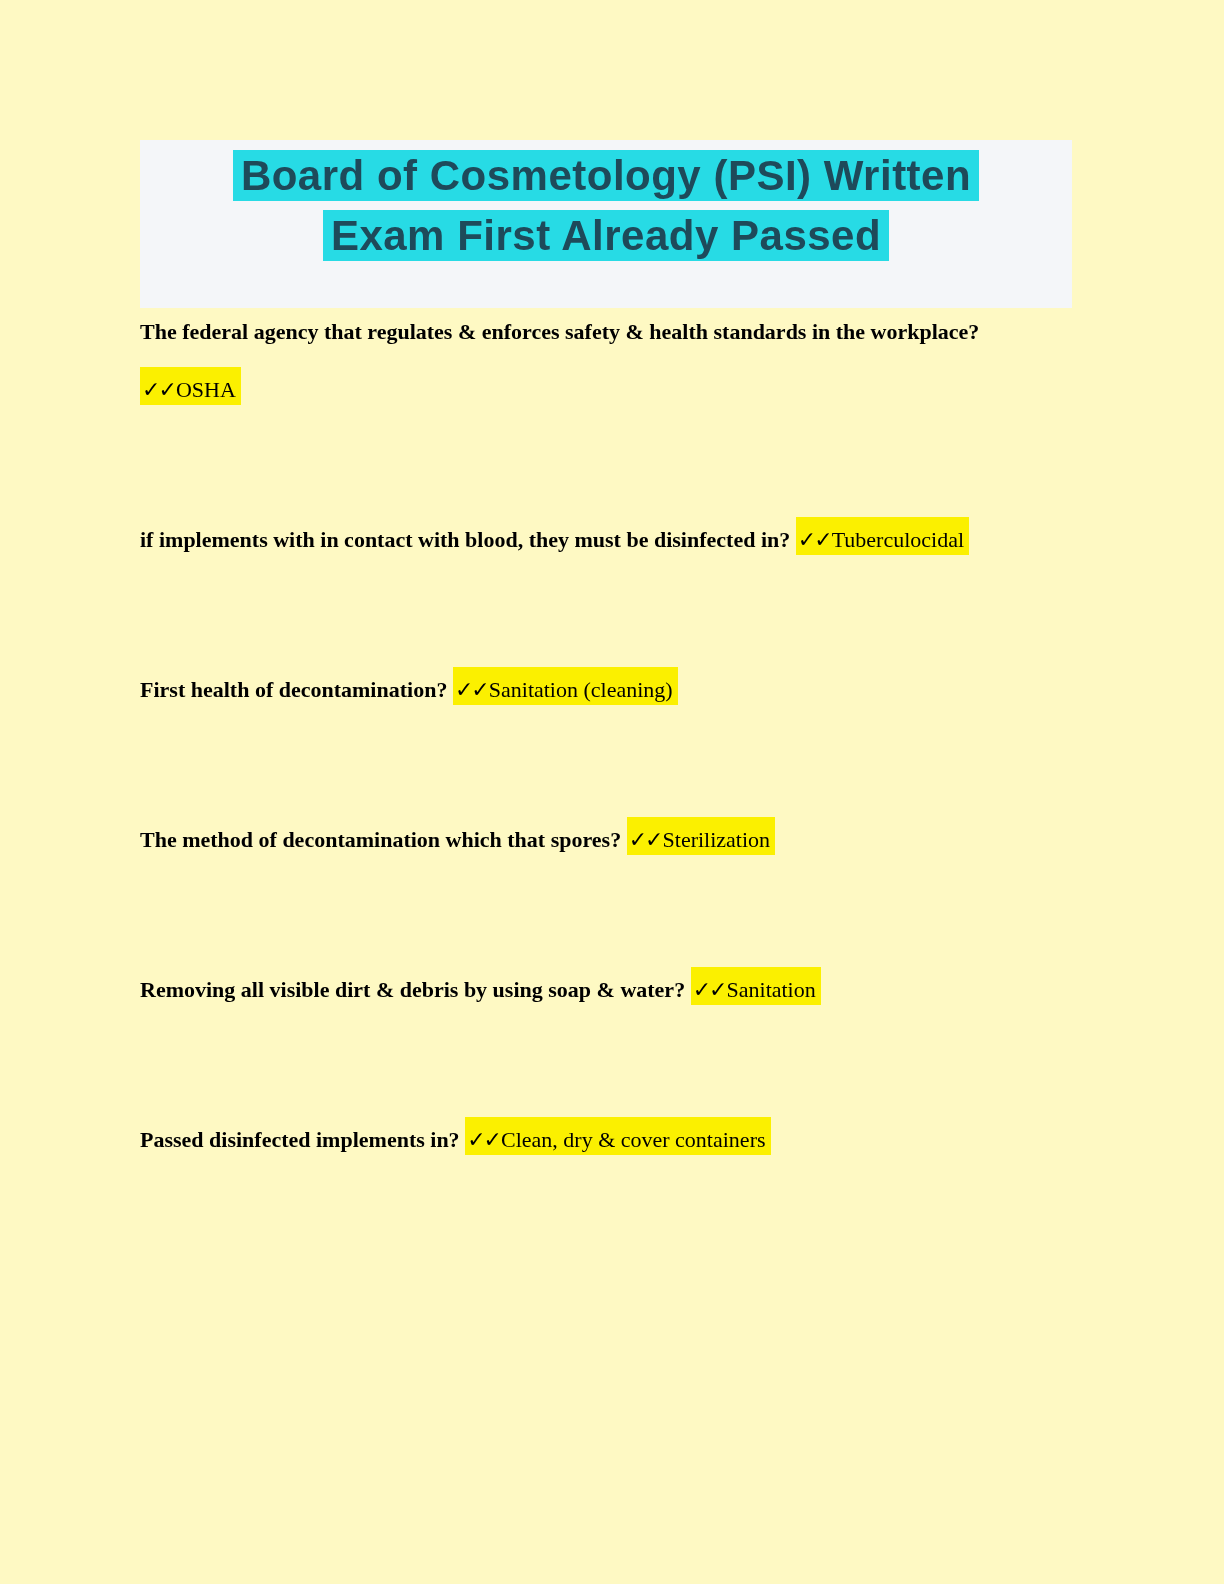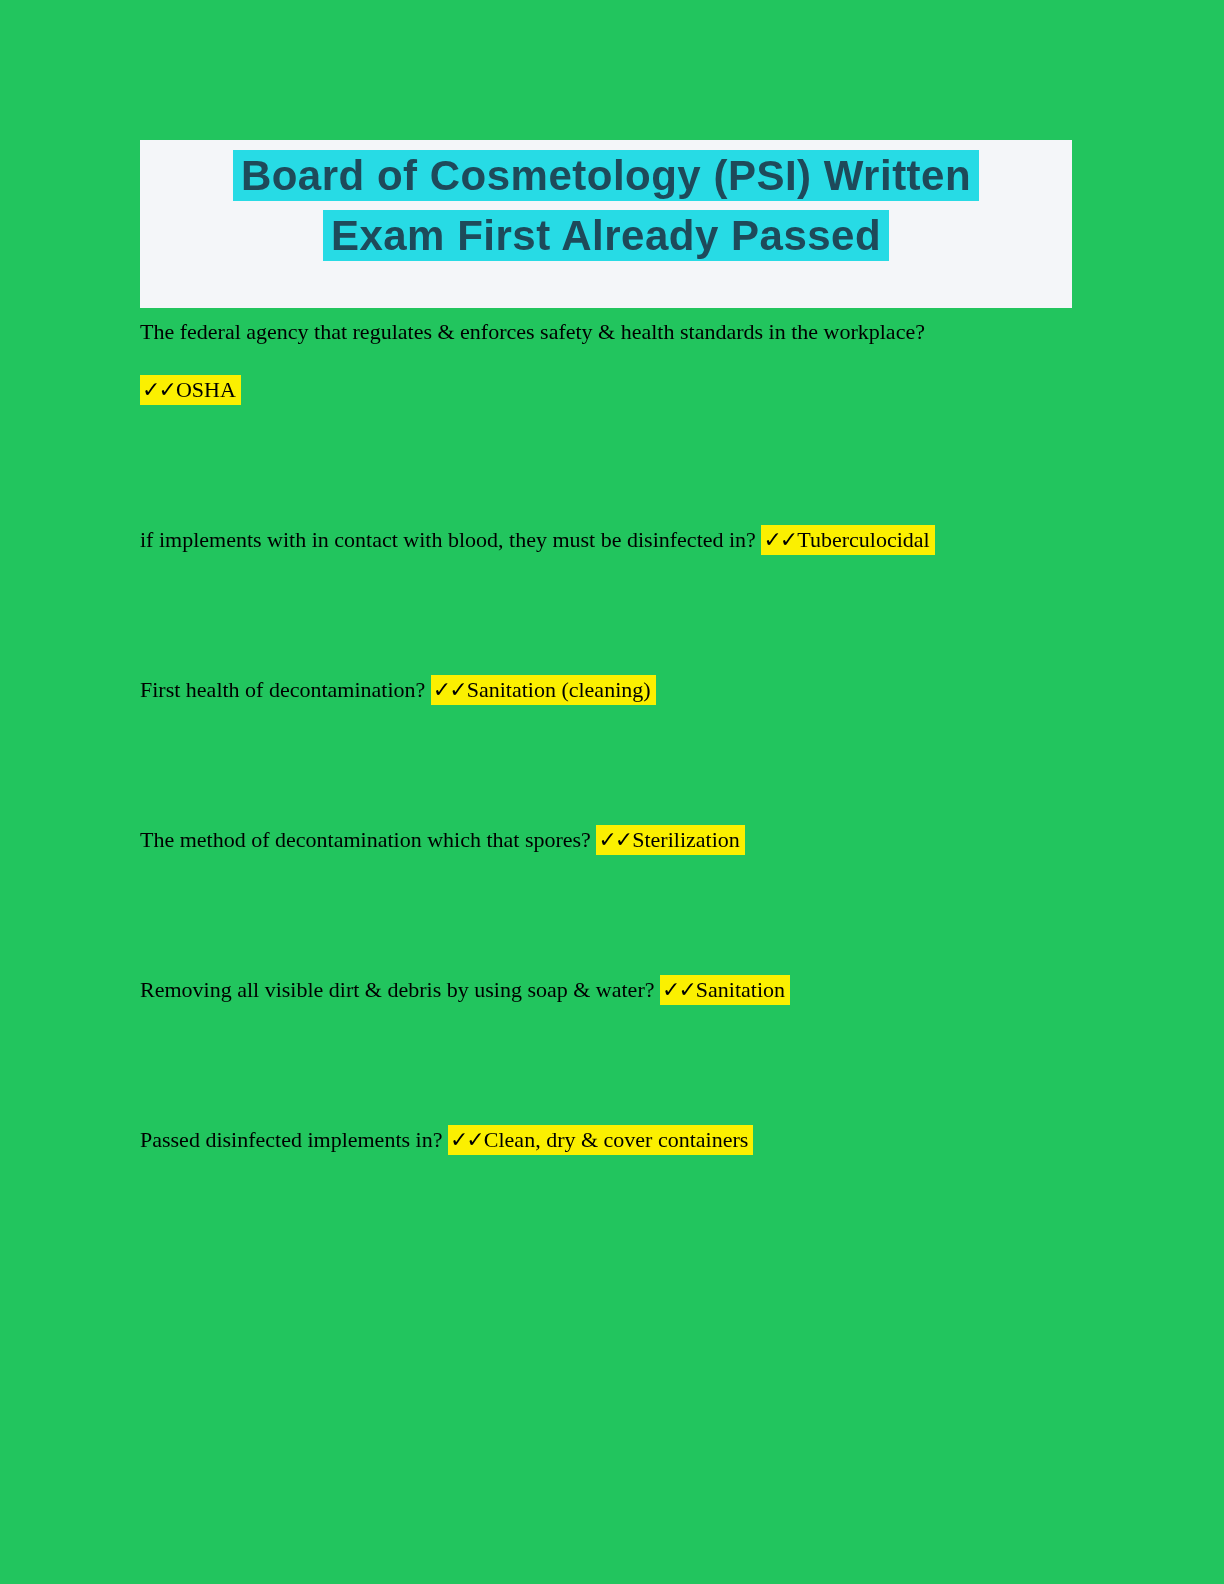--- a/index.html
+++ b/index.html
@@ -6,21 +6,21 @@
   html, body { background: #ffffff; }
   body {
     font-family: "Liberation Serif", serif;
     color: #000000;
   }
   .page {
     position: relative;
     width: 1224px;
     height: 1584px;
     margin: 0 auto;
-    background: #22c55e;
+    background: #fef9c3;
     overflow: hidden;
   }
   .header-block {
     margin: 140px 0 0 140px;
     width: 932px;
     background: var(--header-bg, #f4f6f9);
     padding: 6px 10px 42px 10px;
     text-align: center;
   }
   .title {
@@ -39,26 +39,26 @@
   }
   .qa-list {
     margin: 8px 134px 0 140px;
   }
   .qa-item {
     font-size: 22px;
     line-height: 31px;
     margin-bottom: 119px;
   }
   .question {
-    font-weight: normal;
+    font-weight: bold;
   }
   .hl-yellow {
     background: var(--yellow, #fbf000);
     color: #000;
-    padding: 2px 5px 3px 2px;
+    padding: 10px 5px 3px 2px;
   }
   .checks {
     font-family: "DejaVu Sans", sans-serif;
     font-weight: bold;
     letter-spacing: -2px;
     margin-right: 1px;
   }
   .answer-wrap { display: inline; }
   .qa-item.block .answer-wrap {
     display: block;

